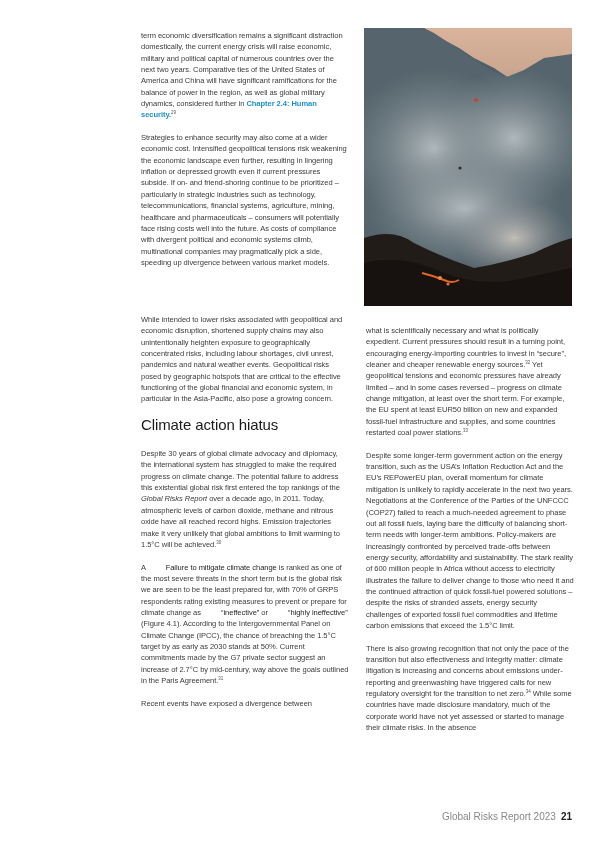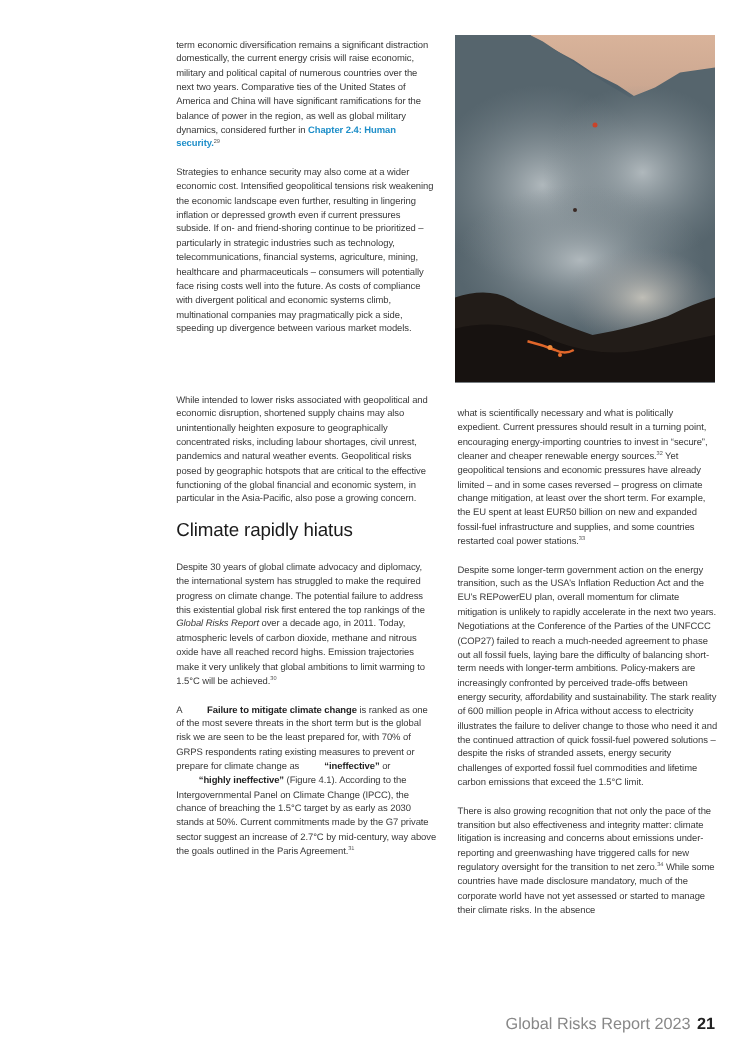--- a/index.html
+++ b/index.html
@@ -3,28 +3,28 @@
 <meta charset="utf-8">
 <style>
   html, body { margin: 0; padding: 0; }
   body {
     width: 600px; height: 848px; background: #ffffff; position: relative; overflow: hidden;
     font-family: "Liberation Sans", sans-serif; color: #3a3a3a;
   }
   .col { position: absolute; width: 208px; font-size: 7.55px; line-height: 11.35px; letter-spacing: -0.05px; }
   .col p { margin: 0 0 11.35px 0; }
   .link { color: #1f8fc9; font-weight: bold; }
-  .b { font-weight: bold; color: #1f1f1f; padding-left: 18px; }
+  .b { font-weight: normal; color: #1f1f1f; padding-left: 18px; }
   sup { font-size: 4.5px; line-height: 0; vertical-align: 3px; color: #555; }
   h2 { margin: 0; font-weight: normal; font-size: 15px; color: #1a1a1a; letter-spacing: -0.1px; }
   .photo {
     position: absolute; left: 364px; top: 28px; width: 208px; height: 278px; overflow: hidden;
     background: #5a6a73;
   }
-  .footer { position: absolute; right: 28px; top: 811px; font-size: 13px; color: #888; }
+  .footer { position: absolute; right: 28px; top: 811px; font-size: 10px; color: #888; }
   .footer .num { color: #222; font-weight: bold; margin-left: 5px; }
 </style>
 </head>
 <body>
 
 <div class="col" style="left:141px; top:30px;">
   <p>
     <span>term economic diversification remains a significant distraction domestically, the current energy crisis will raise economic, military and political capital of numerous countries over the next two years. Comparative ties of the United States of America and China will have significant ramifications for the balance of power in the region, as well as global military dynamics, considered further in </span><a class="link">Chapter 2.4: Human security.</a><sup>29</sup>
   </p>
   <p>Strategies to enhance security may also come at a wider economic cost. Intensified geopolitical tensions risk weakening the economic landscape even further, resulting in lingering inflation or depressed growth even if current pressures subside. If on- and friend-shoring continue to be prioritized – particularly in strategic industries such as technology, telecommunications, financial systems, agriculture, mining, healthcare and pharmaceuticals – consumers will potentially face rising costs well into the future. As costs of compliance with divergent political and economic systems climb, multinational companies may pragmatically pick a side, speeding up divergence between various market models.</p>
@@ -58,27 +58,28 @@
     <path d="M58 245 Q70 248 80 252 Q88 256 95 252" stroke="#e0662a" stroke-width="2" fill="none"></path>
     <circle cx="76" cy="250" r="2" fill="#f08a3a"></circle>
     <circle cx="84" cy="256" r="1.6" fill="#e8702e"></circle>
     <circle cx="112" cy="72" r="2" fill="#c8432a"></circle>
     <circle cx="96" cy="140" r="1.6" fill="#3a2a25"></circle>
   </svg>
 </div>
 
 <div class="col" style="left:141px; top:314px;">
   <p>While intended to lower risks associated with geopolitical and economic disruption, shortened supply chains may also unintentionally heighten exposure to geographically concentrated risks, including labour shortages, civil unrest, pandemics and natural weather events. Geopolitical risks posed by geographic hotspots that are critical to the effective functioning of the global financial and economic system, in particular in the Asia-Pacific, also pose a growing concern.</p>
-  <h2 style="margin-top:14px; margin-bottom:18px;">Climate rapidly hiatus</h2>
+  <h2 style="margin-top:14px; margin-bottom:18px;">Climate action hiatus</h2>
   <p>
     <span>Despite 30 years of global climate advocacy and diplomacy, the international system has struggled to make the required progress on climate change. The potential failure to address this existential global risk first entered the top rankings of the </span><i>Global Risks Report</i><span> over a decade ago, in 2011. Today, atmospheric levels of carbon dioxide, methane and nitrous oxide have all reached record highs. Emission trajectories make it very unlikely that global ambitions to limit warming to 1.5°C will be achieved.</span><sup>30</sup>
   </p>
   <p>
     <span>A </span><span class="b">Failure to mitigate climate change</span><span> is ranked as one of the most severe threats in the short term but is the global risk we are seen to be the least prepared for, with 70% of GRPS respondents rating existing measures to prevent or prepare for climate change as </span><span class="b">“ineffective”</span><span> or </span><span class="b">“highly ineffective”</span><span> (Figure 4.1). According to the Intergovernmental Panel on Climate Change (IPCC), the chance of breaching the 1.5°C target by as early as 2030 stands at 50%. Current commitments made by the G7 private sector suggest an increase of 2.7°C by mid-century, way above the goals outlined in the Paris Agreement.</span><sup>31</sup>
   </p>
+  <p>Recent events have exposed a divergence between</p>
 </div>
 
 <div class="col" style="left:366px; top:325px;">
   <p>
     <span>what is scientifically necessary and what is politically expedient. Current pressures should result in a turning point, encouraging energy-importing countries to invest in “secure”, cleaner and cheaper renewable energy sources.</span><sup>32</sup><span> Yet geopolitical tensions and economic pressures have already limited – and in some cases reversed – progress on climate change mitigation, at least over the short term. For example, the EU spent at least EUR50 billion on new and expanded fossil-fuel infrastructure and supplies, and some countries restarted coal power stations.</span><sup>33</sup>
   </p>
   <p>Despite some longer-term government action on the energy transition, such as the USA’s Inflation Reduction Act and the EU’s REPowerEU plan, overall momentum for climate mitigation is unlikely to rapidly accelerate in the next two years. Negotiations at the Conference of the Parties of the UNFCCC (COP27) failed to reach a much-needed agreement to phase out all fossil fuels, laying bare the difficulty of balancing short-term needs with longer-term ambitions. Policy-makers are increasingly confronted by perceived trade-offs between energy security, affordability and sustainability. The stark reality of 600 million people in Africa without access to electricity illustrates the failure to deliver change to those who need it and the continued attraction of quick fossil-fuel powered solutions – despite the risks of stranded assets, energy security challenges of exported fossil fuel commodities and lifetime carbon emissions that exceed the 1.5°C limit.</p>
   <p>
     <span>There is also growing recognition that not only the pace of the transition but also effectiveness and integrity matter: climate litigation is increasing and concerns about emissions under-reporting and greenwashing have triggered calls for new regulatory oversight for the transition to net zero.</span><sup>34</sup><span> While some countries have made disclosure mandatory, much of the corporate world have not yet assessed or started to manage their climate risks. In the absence</span>
   </p>

